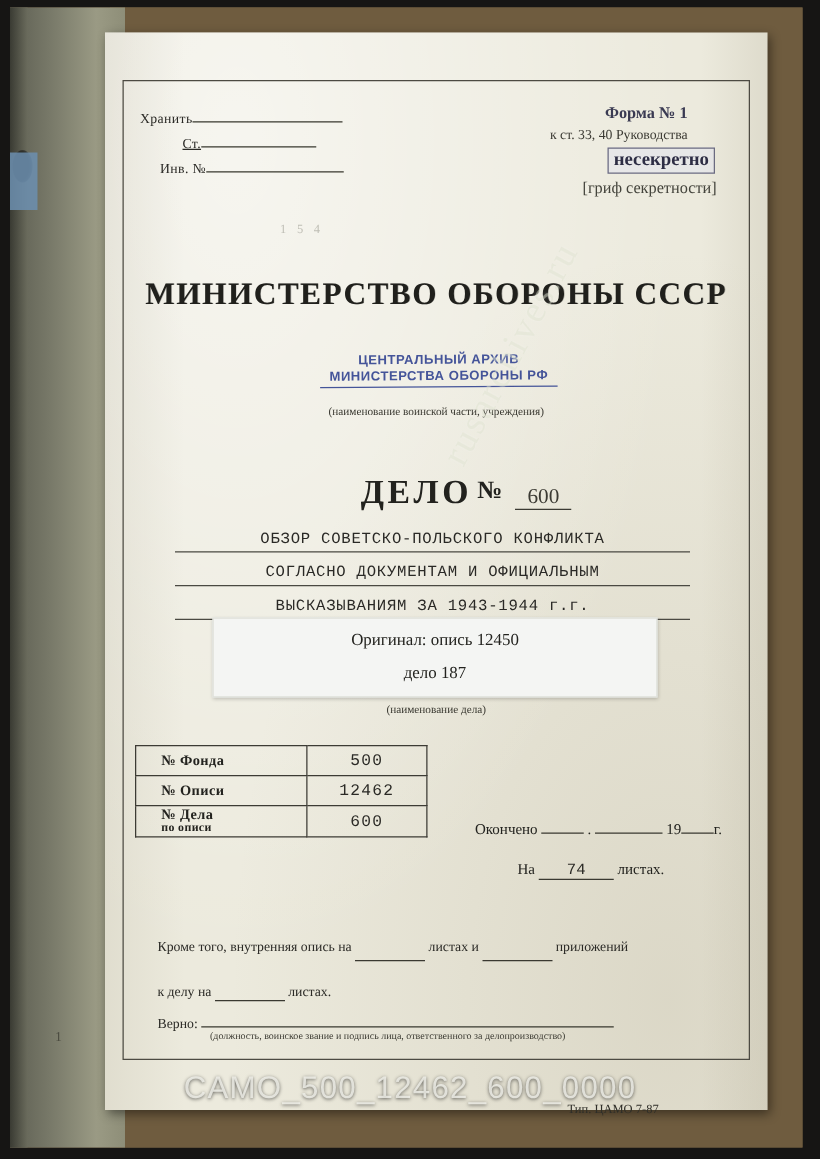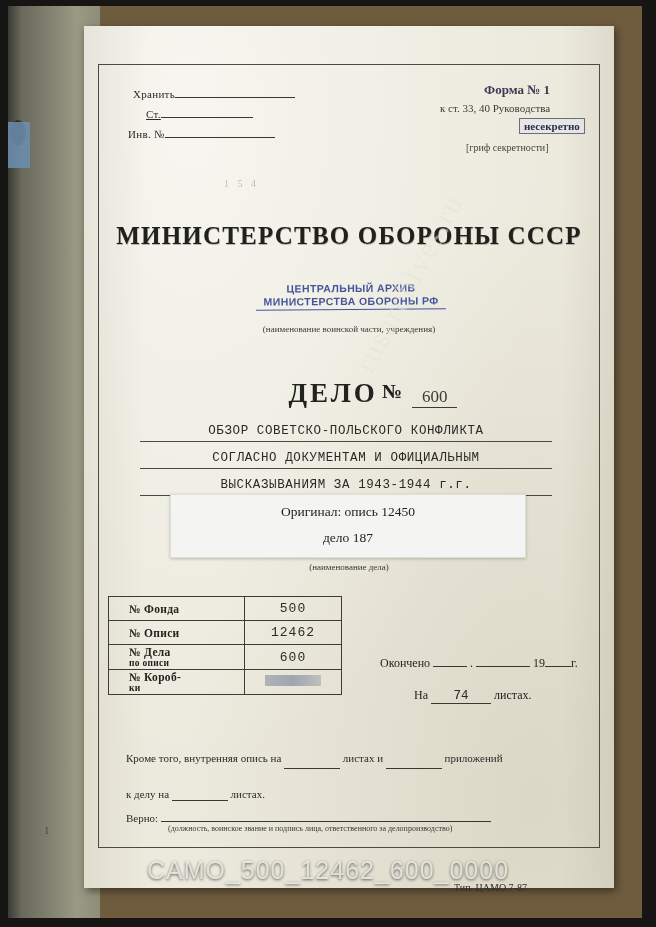--- a/index.html
+++ b/index.html
@@ -115,50 +115,49 @@
     font-family: "Liberation Serif", serif;
     color: #2b2a26;
   }
   .lbl { font-size: 11px; letter-spacing: 0.3px; }
   .dotline {
     display: inline-block;
     border-bottom: 1px solid #39382f;
     height: 11px;
   }
   
-  #hdr-hranit { left: 49px; top: 60px; }
+  #hdr-hranit { left: 28px; top: 60px; }
   #hdr-st { left: 62px; top: 80px; text-decoration: underline; }
   #hdr-inv { left: 44px; top: 100px; }
 
   
   #hdr-forma {
     left: 400px; top: 56px;
     font-family: "Liberation Serif", serif;
     font-size: 13px;
     font-weight: bold;
     color: #3a3a52;
   }
   #hdr-kst {
     left: 356px; top: 76px;
     font-size: 11px;
     color: #3b3a33;
   }
   #hdr-nesekretno {
     left: 402px; top: 92px;
-    font-size: 11px;
+    font-size: 15px;
     font-weight: bold;
     color: #2d2d44;
     padding: 1px 4px;
     border: 1px solid #6b6b80;
     background: rgba(225,228,238,0.55);
-    margin-left: 33px;
   }
   #hdr-grif {
     left: 382px; top: 116px;
-    font-size: 10px;
+    font-size: 13px;
     color: #44443c;
   }
 
   
   #title-main {
     left: 0; top: 196px;
     width: 530px;
     text-align: center;
     font-family: "Liberation Serif", serif;
     font-weight: bold;
@@ -448,27 +447,20 @@
         <td class="k">№ Описи</td>
         <td class="v">12462</td>
       </tr>
       <tr>
         <td class="k">
           <span>№ Дела</span>
           <span class="small">по описи</span>
         </td>
         <td class="v">600</td>
       </tr>
-      <tr>
-        <td class="k">
-          <span>№ Короб-</span>
-          <span class="small">ки</span>
-        </td>
-        <td class="v"><span class="smudge"></span></td>
-      </tr>
     </tbody>
       </table>
 
     <div class="rblock" id="r2">
       <span>Окончено</span>
       <span class="ul hw" style="width:34px"></span>
       <span>.</span>
       <span class="ul hw" style="width:54px"></span>
       <span>19</span><span class="ul hw" style="width:26px"></span><span>г.</span>
     </div>

